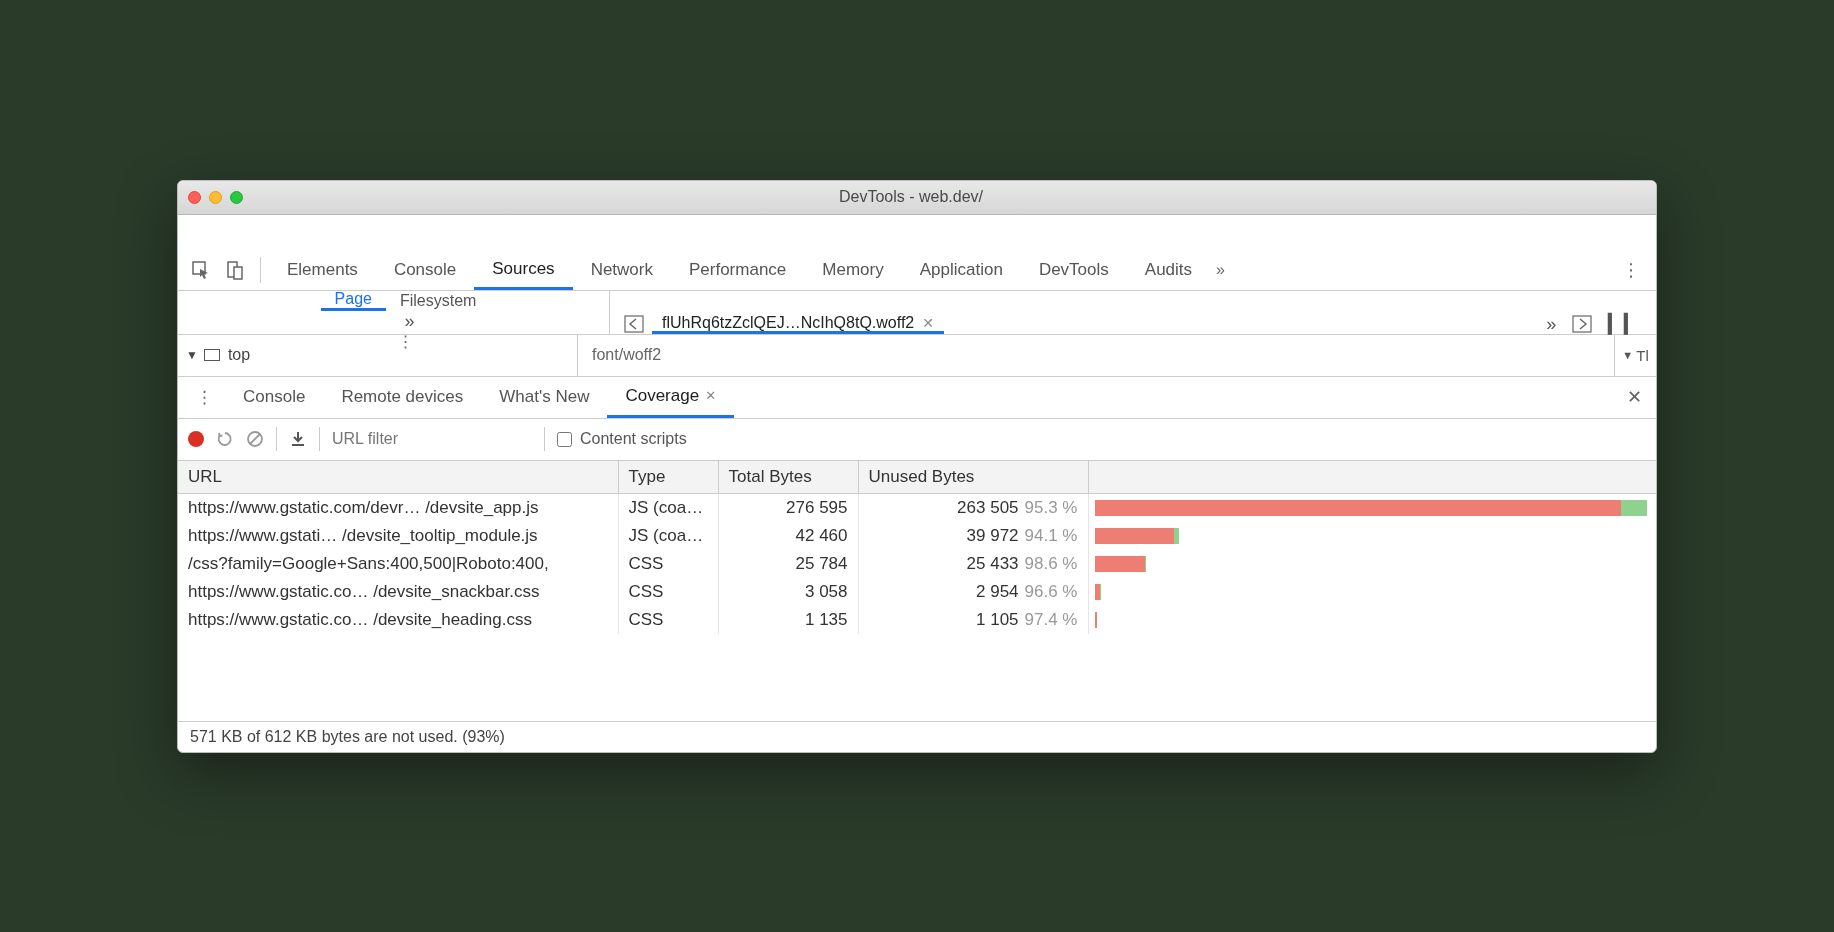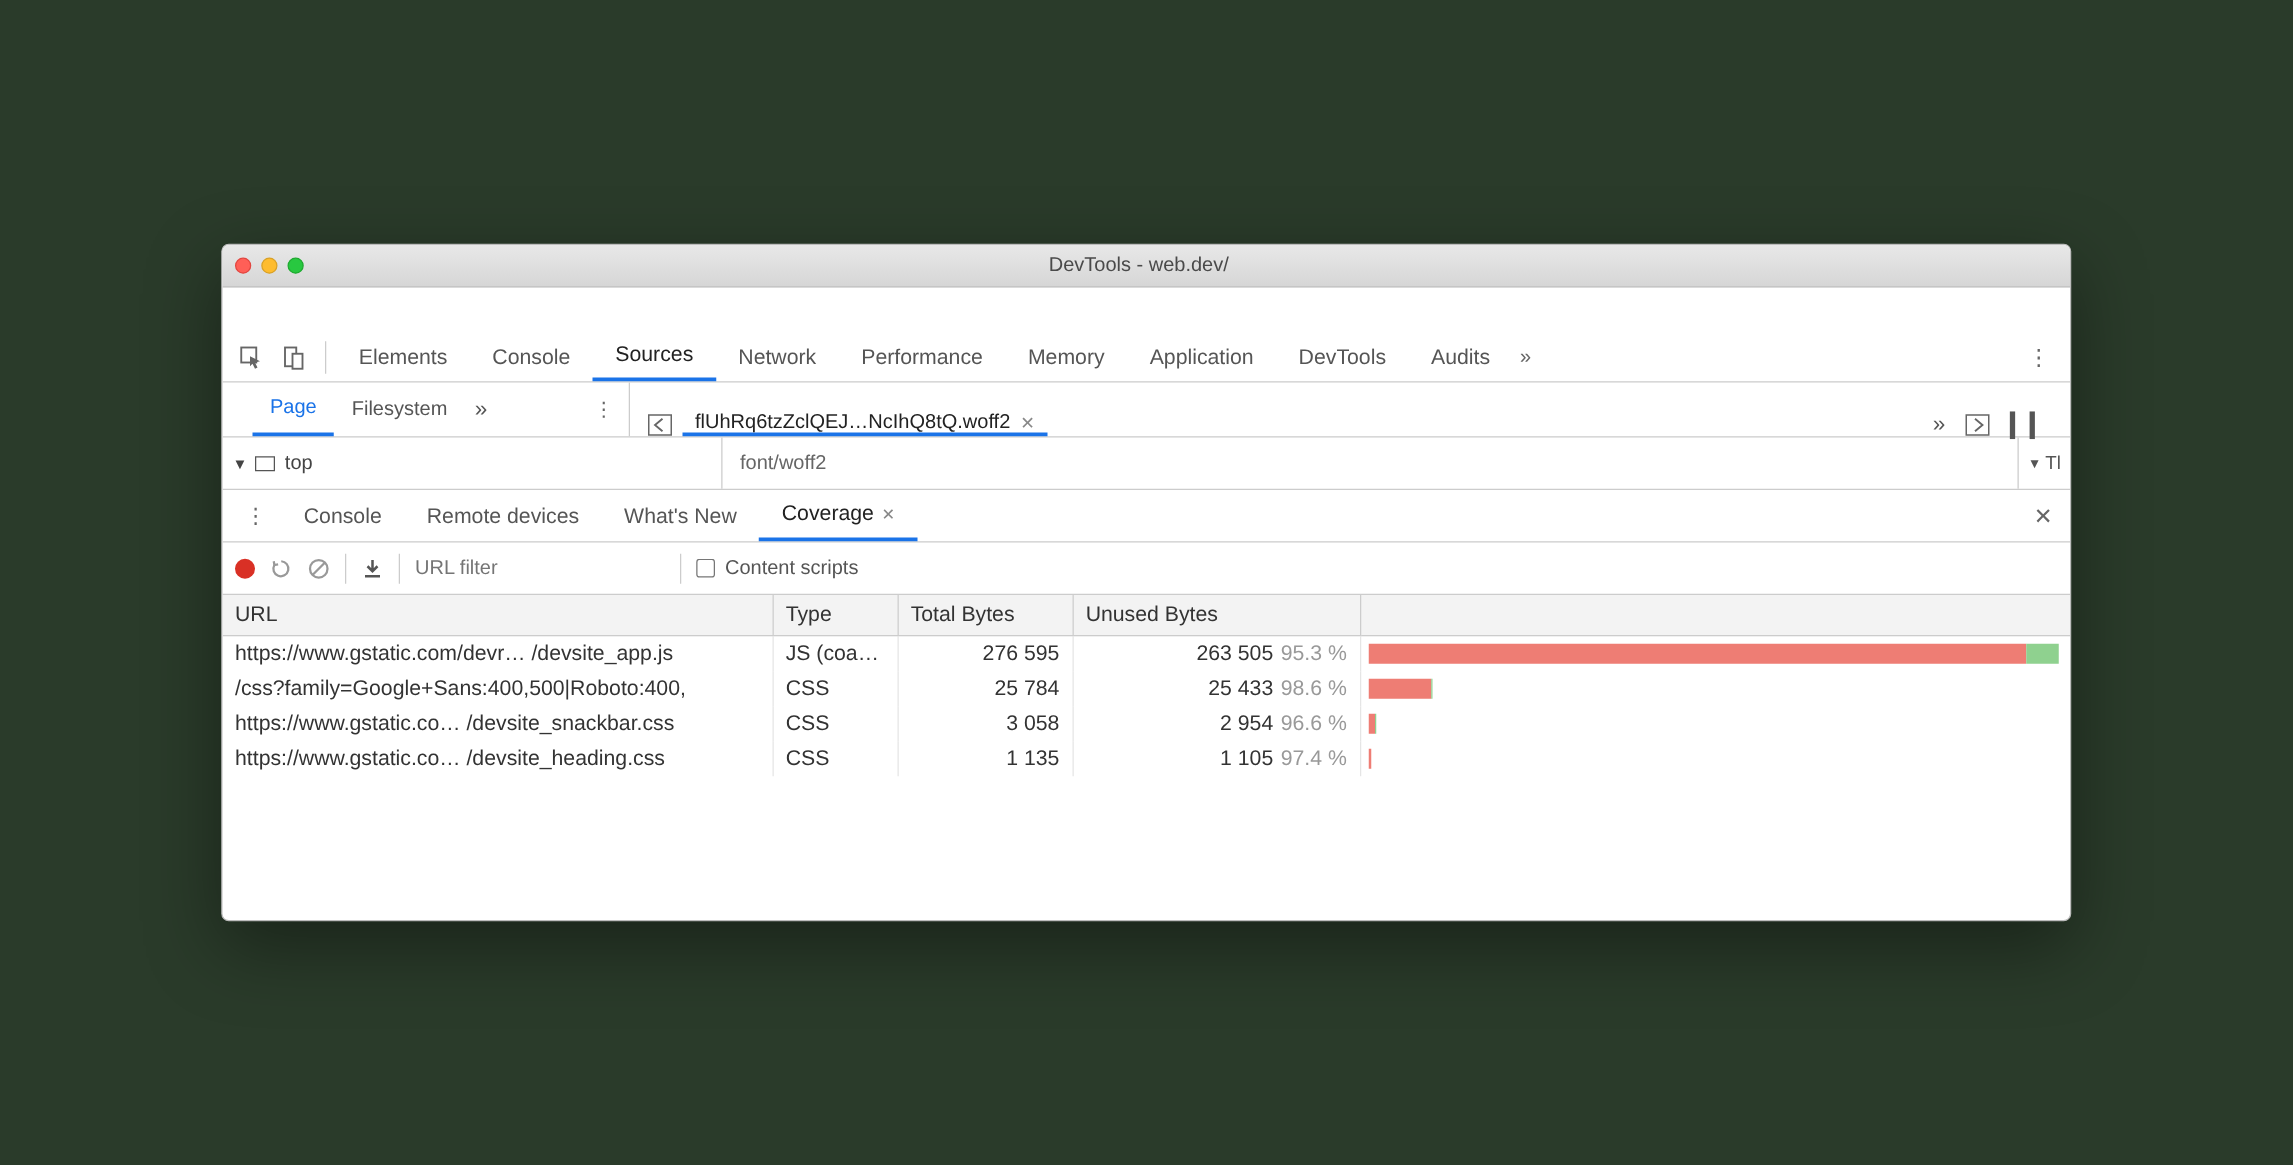--- a/index.html
+++ b/index.html
@@ -59,24 +59,25 @@
   .main-tabs .spacer { flex:1; }
   .main-tabs .kebab { font-size:18px; color:#666; padding:0 10px; cursor:pointer;}
   .sub-row {
     display: flex;
     height: 44px;
     border-bottom: 1px solid #ccc;
     font-size: 16px;
     color:#555;
   }
   .left-pane-tabs {
-    width: 326px;
+    width: 432px;
     border-right: 1px solid #ccc;
     display: flex; align-items: center;
     padding-left: 24px;
+    flex-direction: column;
   }
   .left-pane-tabs .ptab { padding:0 14px; height:100%; display:flex; align-items:center; cursor:pointer;}
   .left-pane-tabs .ptab.active { color:#1a73e8; border-bottom:3px solid #1a73e8; margin-bottom:-1px;}
   .left-pane-tabs .chev { margin-left:8px; font-size:18px;}
   .left-pane-tabs .spacer { flex:1; }
   .left-pane-tabs .kebab { padding:0 12px; color:#666; cursor:pointer;}
   .file-tabs {
     flex:1; display:flex; align-items:center; padding:0 6px;margin-top:24px;
   }
   .file-tabs .nav-icon { padding:0 8px; color:#555; cursor:pointer;}
@@ -315,20 +316,32 @@
             <td class="tbytes">276 595</td>
             <td class="ubytes"><span>263 505</span><span class="pct">95.3 %</span></td>
             <td class="bar-cell">
               <div class="bar" style="width: 99.5189%;">
                 <div class="unused" style="width: 95.2674%;"></div>
                 <div class="used" style="width: 4.73255%;"></div>
               </div>
             </td>
           </tr>
           <tr>
+            <td>https://www.gstati… /devsite_tooltip_module.js</td>
+            <td>JS (coa…</td>
+            <td class="tbytes">42 460</td>
+            <td class="ubytes"><span>39 972</span><span class="pct">94.1 %</span></td>
+            <td class="bar-cell">
+              <div class="bar" style="width: 15.2771%;">
+                <div class="unused" style="width: 94.1404%;"></div>
+                <div class="used" style="width: 5.85963%;"></div>
+              </div>
+            </td>
+          </tr>
+          <tr>
             <td>/css?family=Google+Sans:400,500|Roboto:400,</td>
             <td>CSS</td>
             <td class="tbytes">25 784</td>
             <td class="ubytes"><span>25 433</span><span class="pct">98.6 %</span></td>
             <td class="bar-cell">
               <div class="bar" style="width: 9.27709%;">
                 <div class="unused" style="width: 98.6387%;"></div>
                 <div class="used" style="width: 1.36131%;"></div>
               </div>
             </td>
@@ -354,14 +367,17 @@
               <div class="bar" style="width: 0.408373%;">
                 <div class="unused" style="width: 97.3568%;"></div>
                 <div class="used" style="width: 2.64317%;"></div>
               </div>
             </td>
           </tr>
         </tbody>
     </table>
   </div>
 
+  <div class="statusbar">
+    <span>571 KB of 612 KB bytes are not used. (93%)</span>
+  </div>
 
 </div>
 
 </body></html>

